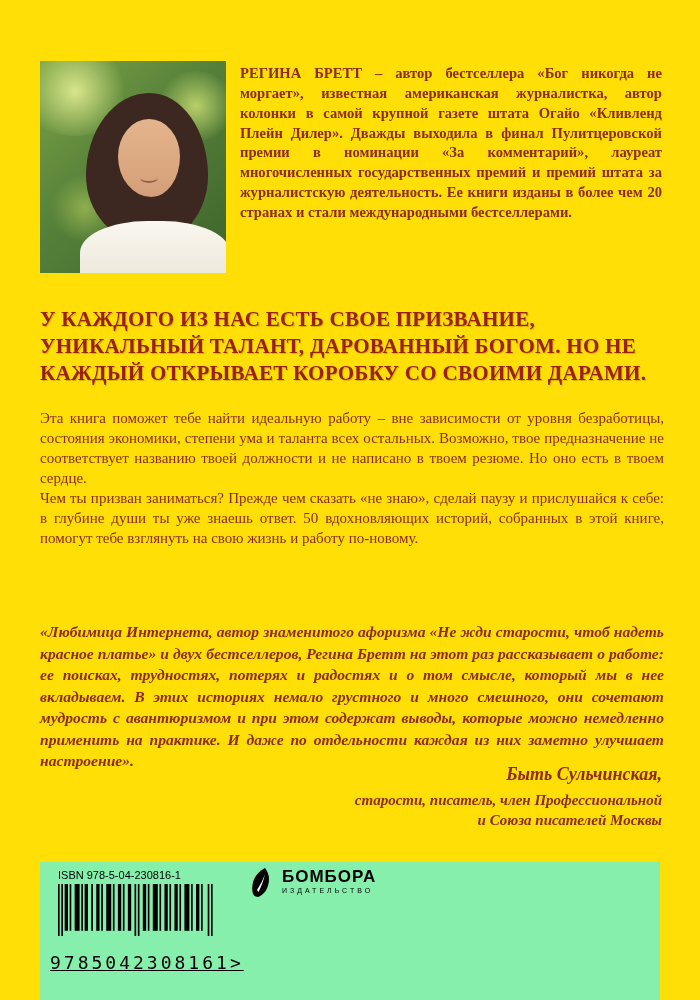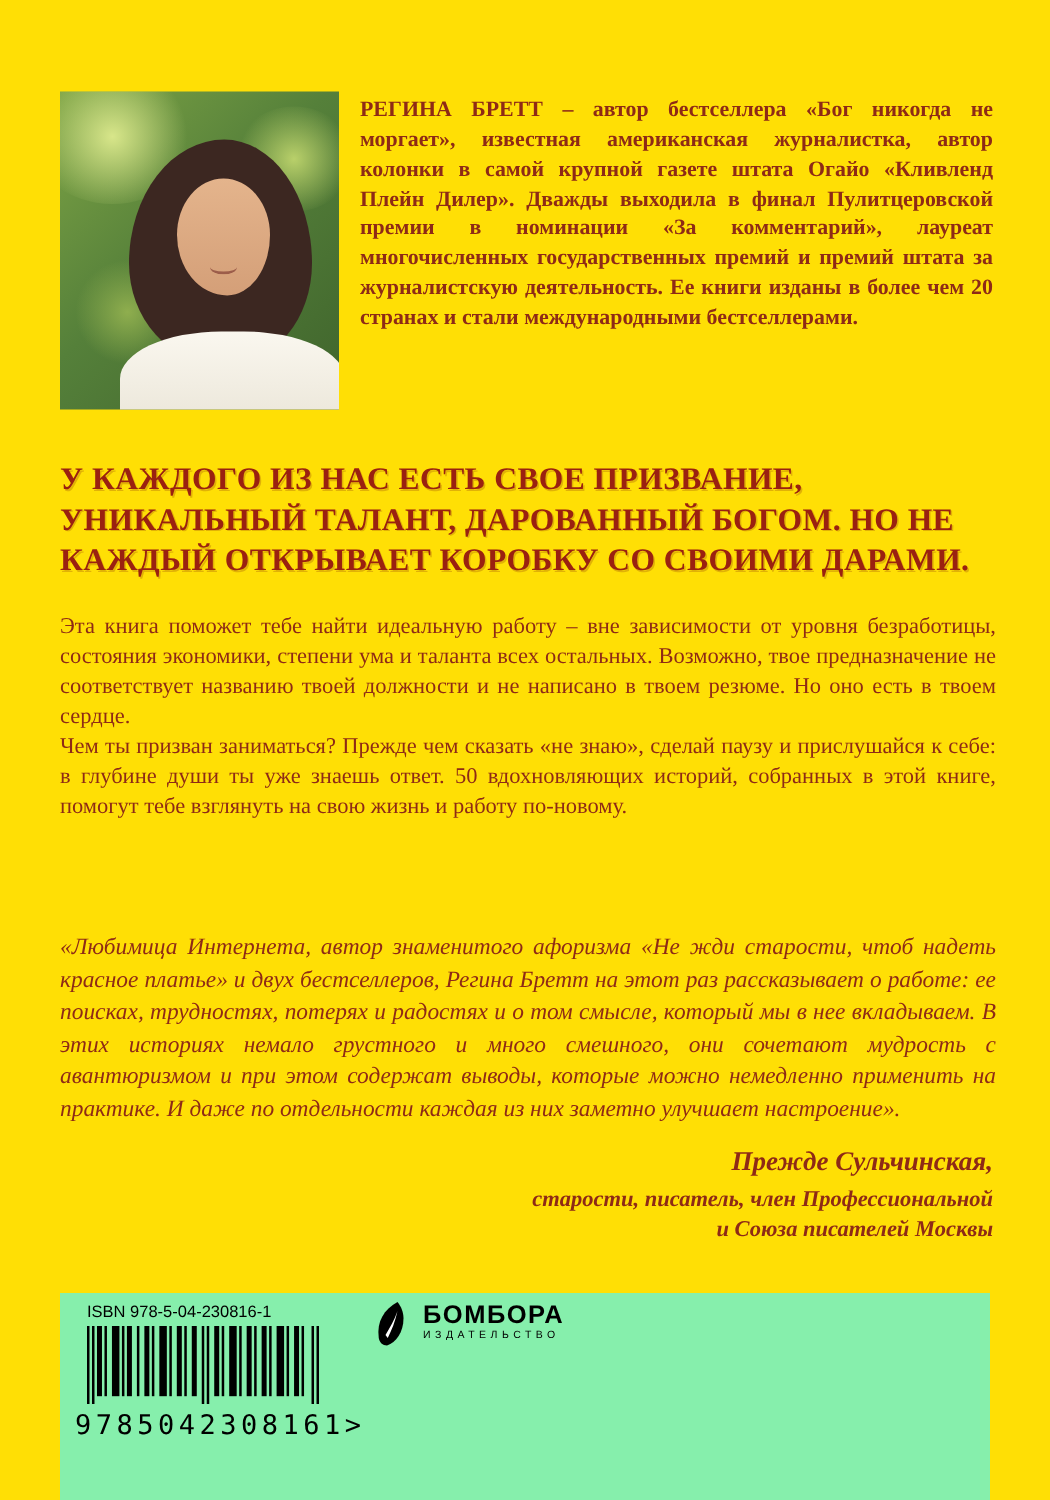--- a/index.html
+++ b/index.html
@@ -54,38 +54,38 @@
   .body-text {
     position:absolute; left:40px; top:397px; width:624px;
     font-size:15px; line-height:1.33; text-align:justify;
     color:#8e2a16;
     margin-top:12px;
   }
   .body-text p { margin:0; }
   .quote {
     position:absolute; left:40px; top:621px; width:624px;
     font-size:15.6px; line-height:1.38; text-align:justify;
-    font-weight:normal; font-style:italic; color:#8e2a16;
+    font-weight:bold; font-style:italic; color:#8e2a16;
   }
   .attribution {
     position:absolute; left:40px; top:764px; width:622px;
     text-align:right; color:#8e2a16; font-style:italic; font-weight:bold;
   }
   .attribution-name { font-size:18px; margin-bottom:5px; }
   .attribution-line { font-size:15px; line-height:1.35; }
   
   .footer {
     position:absolute; left:40px; top:862px; width:620px; height:156px;
     background:#86efac; font-family:"Liberation Sans", sans-serif; color:#000;
   }
   .isbn { position:absolute; left:18px; top:7px; font-size:11px; }
   .barcode { position:absolute; left:18px; top:22px; width:158px; height:52px; }
   .barcode-number {
-    position:absolute; left:10px; top:78px; width:200px;
-    font-family:"DejaVu Sans Mono", monospace; font-size:18px; letter-spacing:3px;
+    position:absolute; left:10px; top:90px; width:200px;
+    font-family:"DejaVu Sans Mono", monospace; font-size:18px; letter-spacing:3px;text-decoration:underline;
   }
   .pub { position:absolute; left:211px; top:6px; width:300px; }
   .pub-logo-row { display:flex; align-items:flex-start; gap:7px; }
   .logo-icon { width:24px; height:30px; }
   .pub-name { font-weight:bold; font-size:17px; letter-spacing:1px; line-height:1.05; }
   .pub-sub { font-size:7px; letter-spacing:3px; margin-top:1px; }
   .pub-desc { margin-top:9px; font-size:10px; line-height:1.4; width:282px; }
 </style>
 </head>
 <body>
@@ -109,21 +109,21 @@
   <div class="headline">У КАЖДОГО ИЗ НАС ЕСТЬ СВОЕ ПРИЗВАНИЕ, УНИКАЛЬНЫЙ ТАЛАНТ, ДАРОВАННЫЙ БОГОМ. НО НЕ КАЖДЫЙ ОТКРЫВАЕТ КОРОБКУ СО СВОИМИ ДАРАМИ.</div>
 
   <div class="body-text">
     <p>Эта книга поможет тебе найти идеальную работу – вне зависимости от уровня безработицы, состояния экономики, степени ума и таланта всех остальных. Возможно, твое предназначение не соответствует названию твоей должности и не написано в твоем резюме. Но оно есть в твоем сердце.</p>
     <p>Чем ты призван заниматься? Прежде чем сказать «не знаю», сделай паузу и прислушайся к себе: в глубине души ты уже знаешь ответ. 50  вдохновляющих историй, собранных в этой книге, помогут тебе взглянуть на свою жизнь и работу по-новому.</p>
   </div>
 
   <div class="quote">«Любимица Интернета, автор знаменитого афоризма «Не жди старости, чтоб надеть красное платье» и двух бестселлеров, Регина Бретт на этот раз рассказывает о работе: ее поисках, трудностях, потерях и радостях и о том смысле, который мы в нее вкладываем. В этих историях немало грустного и много смешного, они сочетают мудрость с авантюризмом и при этом содержат выводы, которые можно немедленно применить на практике. И даже по отдельности каждая из них заметно улучшает настроение».</div>
 
   <div class="attribution">
-    <div class="attribution-name">Прежде Сульчинская,</div>
+    <div class="attribution-name">Быть Сульчинская,</div>
     <div class="attribution-line">старости, писатель, член Профессиональной</div>
     <div class="attribution-line">и Союза писателей Москвы</div>
   </div>
 
   <div class="footer">
 
     <div class="isbn">ISBN 978-5-04-230816-1</div>
 
     <svg class="barcode" viewBox="0 0 95 60" preserveAspectRatio="none">
       <g fill="#000">

